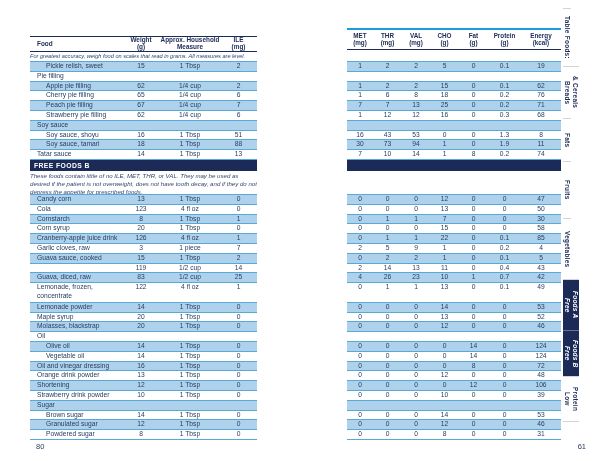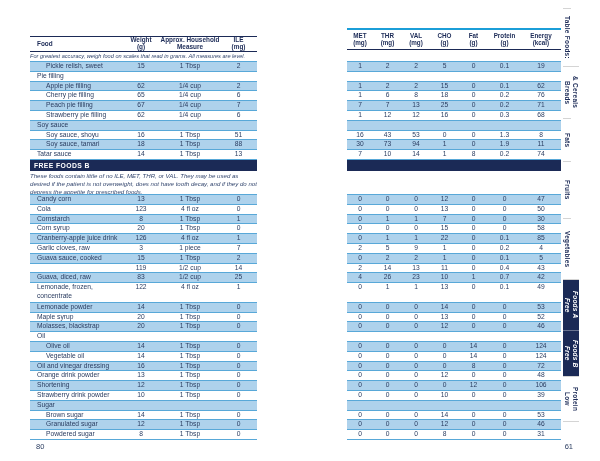--- a/index.html
+++ b/index.html
@@ -44,21 +44,21 @@
   .rc:nth-child(1),.rhead .hc:nth-child(1){width:26px;}
   .rc:nth-child(2),.rhead .hc:nth-child(2){width:29px;}
   .rc:nth-child(3),.rhead .hc:nth-child(3){width:28px;}
   .rc:nth-child(4),.rhead .hc:nth-child(4){width:29px;}
   .rc:nth-child(5),.rhead .hc:nth-child(5){width:29px;}
   .rc:nth-child(6),.rhead .hc:nth-child(6){width:33px;}
   .rc:nth-child(7),.rhead .hc:nth-child(7){width:40px;}
 
   .pagenum{position:absolute;top:442px;font-size:7.5px;color:#2a3c60;}
   .pagenum.pl{left:36px;}
-  .pagenum.pr{left:512px;width:61px;text-align:right;}
+  .pagenum.pr{left:525px;width:61px;text-align:right;}
 
   
   .tabs{position:absolute;left:563px;top:8px;width:37px;}
   .tab{box-sizing:border-box;border-top:1px solid #d4d4d4;display:flex;align-items:center;justify-content:center;
        writing-mode:vertical-lr;text-orientation:mixed;text-align:center;white-space:pre-line;
        font-weight:bold;font-size:6.4px;line-height:8px;letter-spacing:.3px;color:#1b2a56;background:#ffffff;}
   .tab:last-child{border-bottom:1px solid #d4d4d4;}
   .tab.active{background:#1b2a56;color:#ffffff;font-style:italic;}
   .tab.active + .tab.active{border-top:1px solid rgba(255,255,255,.35);}
 </style>

